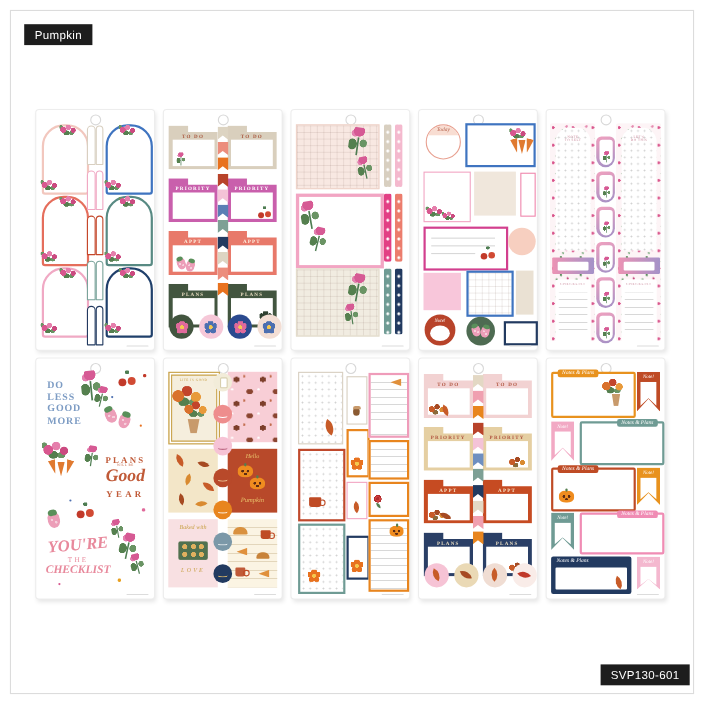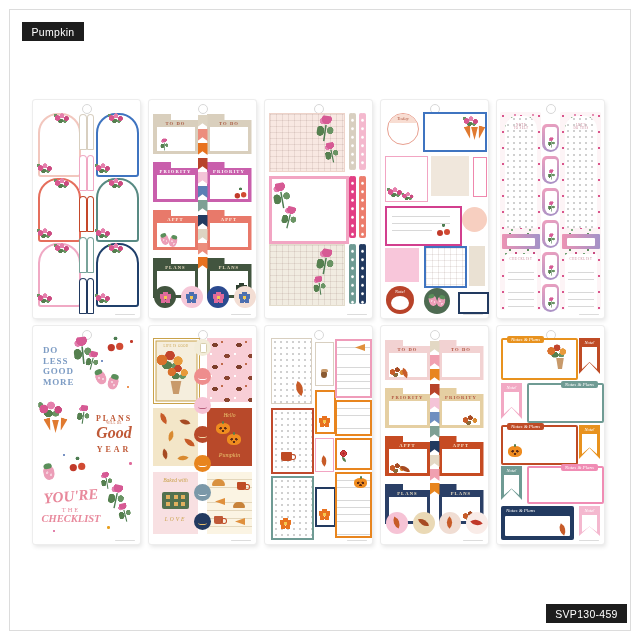--- a/index.html
+++ b/index.html
@@ -52,21 +52,21 @@
   .tiny{font-size:6px;transform:scale(.5);transform-origin:center}
   .pre{white-space:pre-line}
   .dot{border-radius:50%}
 </style>
 </head>
 <body>
 
 <div class="page">
   <div class="frame"></div>
   <div class="badge" style="left:22px;top:22px;width:62px;height:19px">Pumpkin</div>
-  <div class="badge" style="left:546px;top:604px;width:81px;height:19px">SVP130-459</div>
+  <div class="badge" style="left:546px;top:604px;width:81px;height:19px">SVP130-601</div>
 
   <div class="sh" style="left:33px;top:100px">
     <div class="hole"></div>
     <div class="a arch" style="left:5px;top:13px;width:39px;height:60px;border-width:2px;border-color:#f2c7be">
         <div class="a posy" style="left:14px;top:-2px"></div>
         <div class="a posy" style="left:-3px;top:48px"></div>
       </div>
     <div class="a arch" style="left:63px;top:13px;width:39px;height:60px;border-width:2px;border-color:#3f74c0">
         <div class="a posy" style="left:10px;top:-2px"></div>
         <div class="a posy" style="left:-3px;top:48px"></div>

